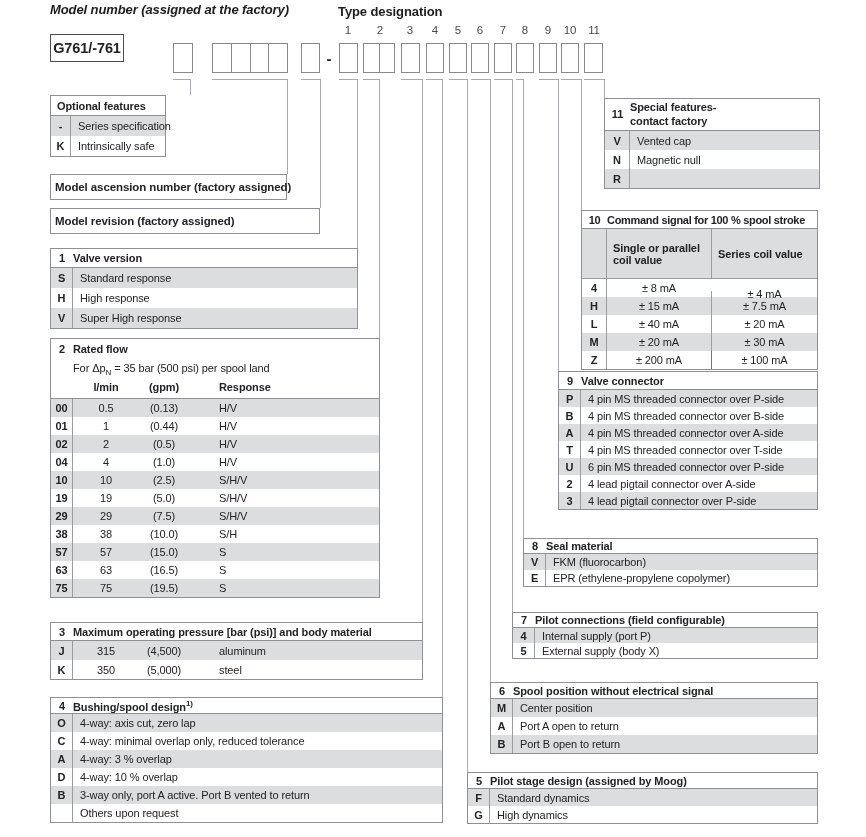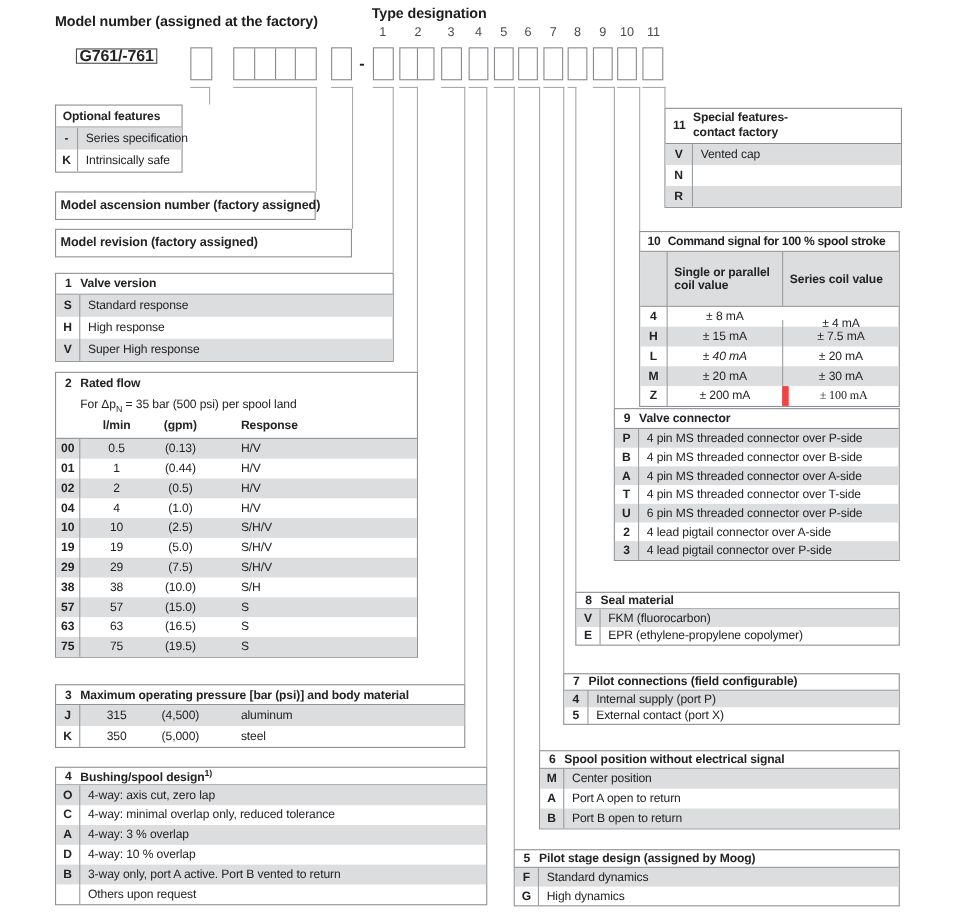--- a/index.html
+++ b/index.html
@@ -4,22 +4,22 @@
 <style>
   html,body{margin:0;padding:0;background:#fff;}
   body{font-family:"Liberation Sans",sans-serif;color:#232325;}
   #canvas{position:relative;width:866px;height:837px;background:#fff;overflow:hidden;letter-spacing:-0.1px;}
   .sec-title{position:absolute;font-weight:bold;font-size:13px;color:#1d1d1f;white-space:nowrap;}
   .posnum{position:absolute;top:24px;width:24px;text-align:center;font-size:11.5px;color:#4a4a4c;}
   .codebox{position:absolute;top:43px;height:30px;box-sizing:border-box;border:1px solid #88898c;background:#fff;}
   .cellrow{display:flex;height:100%;}
   .cellrow > div{flex:1;border-right:1px solid #88898c;}
   .cellrow > div:last-child{border-right:none;}
-  .modelbox{position:absolute;top:44px;height:14px;box-sizing:border-box;border:1.5px solid #4c4c4e;
-            display:flex;align-items:center;justify-content:center;font-weight:bold;font-size:14.5px;margin-left:19px;}
+  .modelbox{position:absolute;top:34px;height:28px;box-sizing:border-box;border:1.5px solid #4c4c4e;
+            display:flex;align-items:center;justify-content:center;font-weight:bold;font-size:14.5px;}
   .dash{position:absolute;top:43px;height:30px;display:flex;align-items:center;justify-content:center;
         font-weight:bold;font-size:15px;}
   .vline{position:absolute;width:1px;background:#a7a9ac;}
   .hline{position:absolute;height:1px;background:#a7a9ac;top:79px;}
   .lblbox{position:absolute;box-sizing:border-box;border:1px solid #8e9093;background:#fff;
           display:flex;align-items:center;padding-left:4px;font-weight:bold;font-size:11.5px;white-space:nowrap;}
   .t{position:absolute;box-sizing:border-box;border:1px solid #8e9093;background:#fff;font-size:11px;}
   .t .th{display:flex;align-items:center;font-weight:bold;border-bottom:1px solid #8e9093;box-sizing:border-box;white-space:nowrap;}
   .t .th .n{flex:0 0 var(--kw,22px);text-align:center;}
   .t .r{display:flex;height:var(--rh,18px);box-sizing:border-box;align-items:stretch;}
@@ -37,21 +37,21 @@
   .colB{flex:0 0 50px;}
   .colC{flex:1;padding-left:30px;}
   .tight{letter-spacing:-0.3px;}
   sub,sup{font-size:8px;letter-spacing:0;}
 </style>
 </head>
 <body>
 
 <div id="canvas">
 
-  <div class="sec-title" style="left:50px;top:12px;">Model number (assigned at the factory)</div>
+  <div class="sec-title" style="left:50px;top:2px;font-style:italic;">Model number (assigned at the factory)</div>
   <div class="sec-title" style="left:338px;top:4px;">Type designation</div>
 
   <div class="posnum" style="left:336px;">1</div>
   <div class="posnum" style="left:368px;">2</div>
   <div class="posnum" style="left:398px;">3</div>
   <div class="posnum" style="left:423px;">4</div>
   <div class="posnum" style="left:446px;">5</div>
   <div class="posnum" style="left:468px;">6</div>
   <div class="posnum" style="left:491px;">7</div>
   <div class="posnum" style="left:513px;">8</div>
@@ -292,20 +292,21 @@
         <div>Special features-</div>
         <div>contact factory</div>
       </div>
     </div>
     <div class="r s">
         <div class="k">V</div>
         <div class="v">Vented cap</div>
       </div>
     <div class="r">
         <div class="k">N</div>
+        <div class="v">Magnetic null</div>
       </div>
     <div class="r s">
         <div class="k">R</div>
       </div>
   </div>
 
   <div class="t" style="left:581px;top:210px;width:237px;--rh:18px;--kw:25px;">
     <div class="th tight" style="height:18px;">
       <div class="n">10</div>
       <div>Command signal for 100 % spool stroke</div>
@@ -320,32 +321,32 @@
         <div class="c cc" style="flex:0 0 104px;">± 8 mA</div>
         <div class="c cc" style="flex:1;border-left:1px solid #9a9c9e;margin-top:12px;">± 4 mA</div>
       </div>
     <div class="r s">
         <div class="k">H</div>
         <div class="c cc" style="flex:0 0 104px;">± 15 mA</div>
         <div class="c cc" style="flex:1;border-left:1px solid #9a9c9e;">± 7.5 mA</div>
       </div>
     <div class="r">
         <div class="k">L</div>
-        <div class="c cc" style="flex:0 0 104px;font-style:italic;">± 40 mA</div>
+        <div class="c cc" style="flex:0 0 104px;">± 40 mA</div>
         <div class="c cc" style="flex:1;border-left:1px solid #9a9c9e;">± 20 mA</div>
       </div>
     <div class="r s">
         <div class="k">M</div>
         <div class="c cc" style="flex:0 0 104px;">± 20 mA</div>
         <div class="c cc" style="flex:1;border-left:1px solid #9a9c9e;">± 30 mA</div>
       </div>
     <div class="r">
         <div class="k">Z</div>
         <div class="c cc" style="flex:0 0 104px;">± 200 mA</div>
-        <div class="c cc" style="flex:1;border-left:6px solid #ef4444;font-family:Liberation Serif, serif;">± 100 mA</div>
+        <div class="c cc" style="flex:1;border-left:1px solid #ef4444;">± 100 mA</div>
       </div>
   </div>
 
   <div class="t" style="left:558px;top:371px;width:260px;--rh:17px;">
     <div class="th" style="height:18px;">
       <div class="n">9</div>
       <div>Valve connector</div>
     </div>
     <div class="r s">
         <div class="k">P</div>
@@ -396,21 +397,21 @@
     <div class="th" style="height:15px;">
       <div class="n">7</div>
       <div>Pilot connections (field configurable)</div>
     </div>
     <div class="r s">
         <div class="k">4</div>
         <div class="v">Internal supply (port P)</div>
       </div>
     <div class="r">
         <div class="k">5</div>
-        <div class="v">External contact (port X)</div>
+        <div class="v">External supply (body X)</div>
       </div>
   </div>
 
   <div class="t" style="left:490px;top:682px;width:328px;--rh:18px;">
     <div class="th" style="height:16px;">
       <div class="n">6</div>
       <div>Spool position without electrical signal</div>
     </div>
     <div class="r s">
         <div class="k">M</div>

